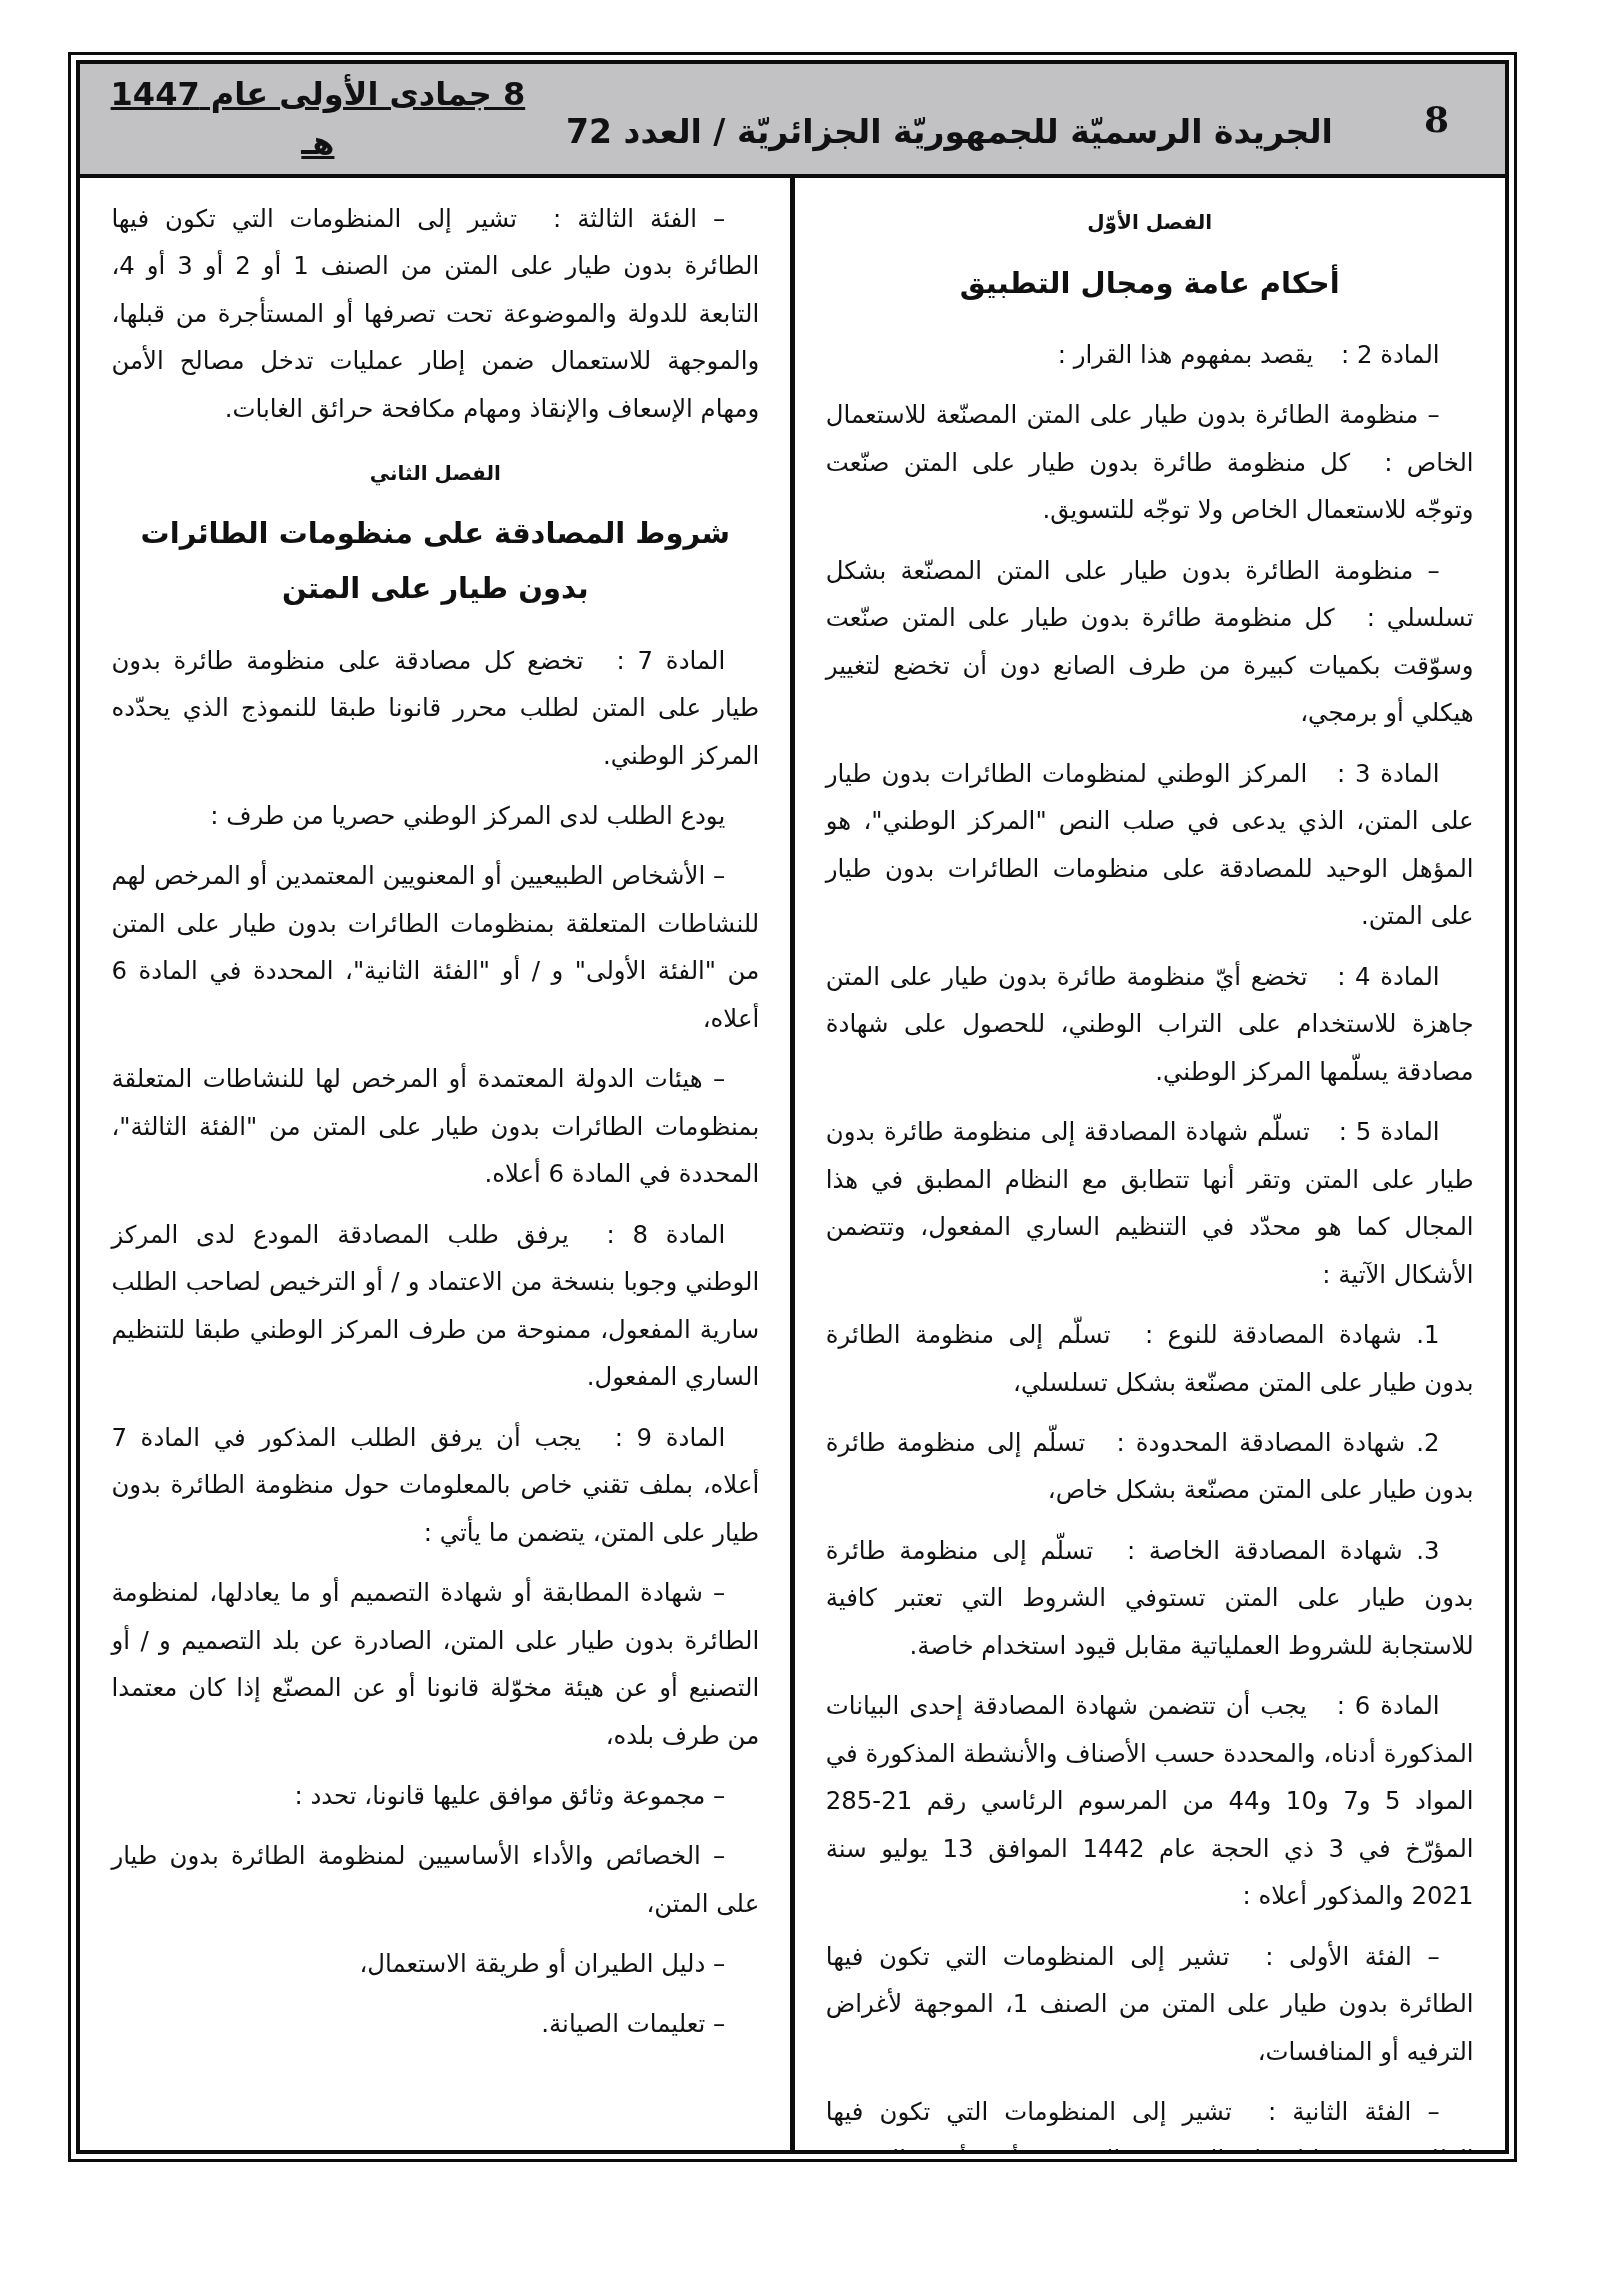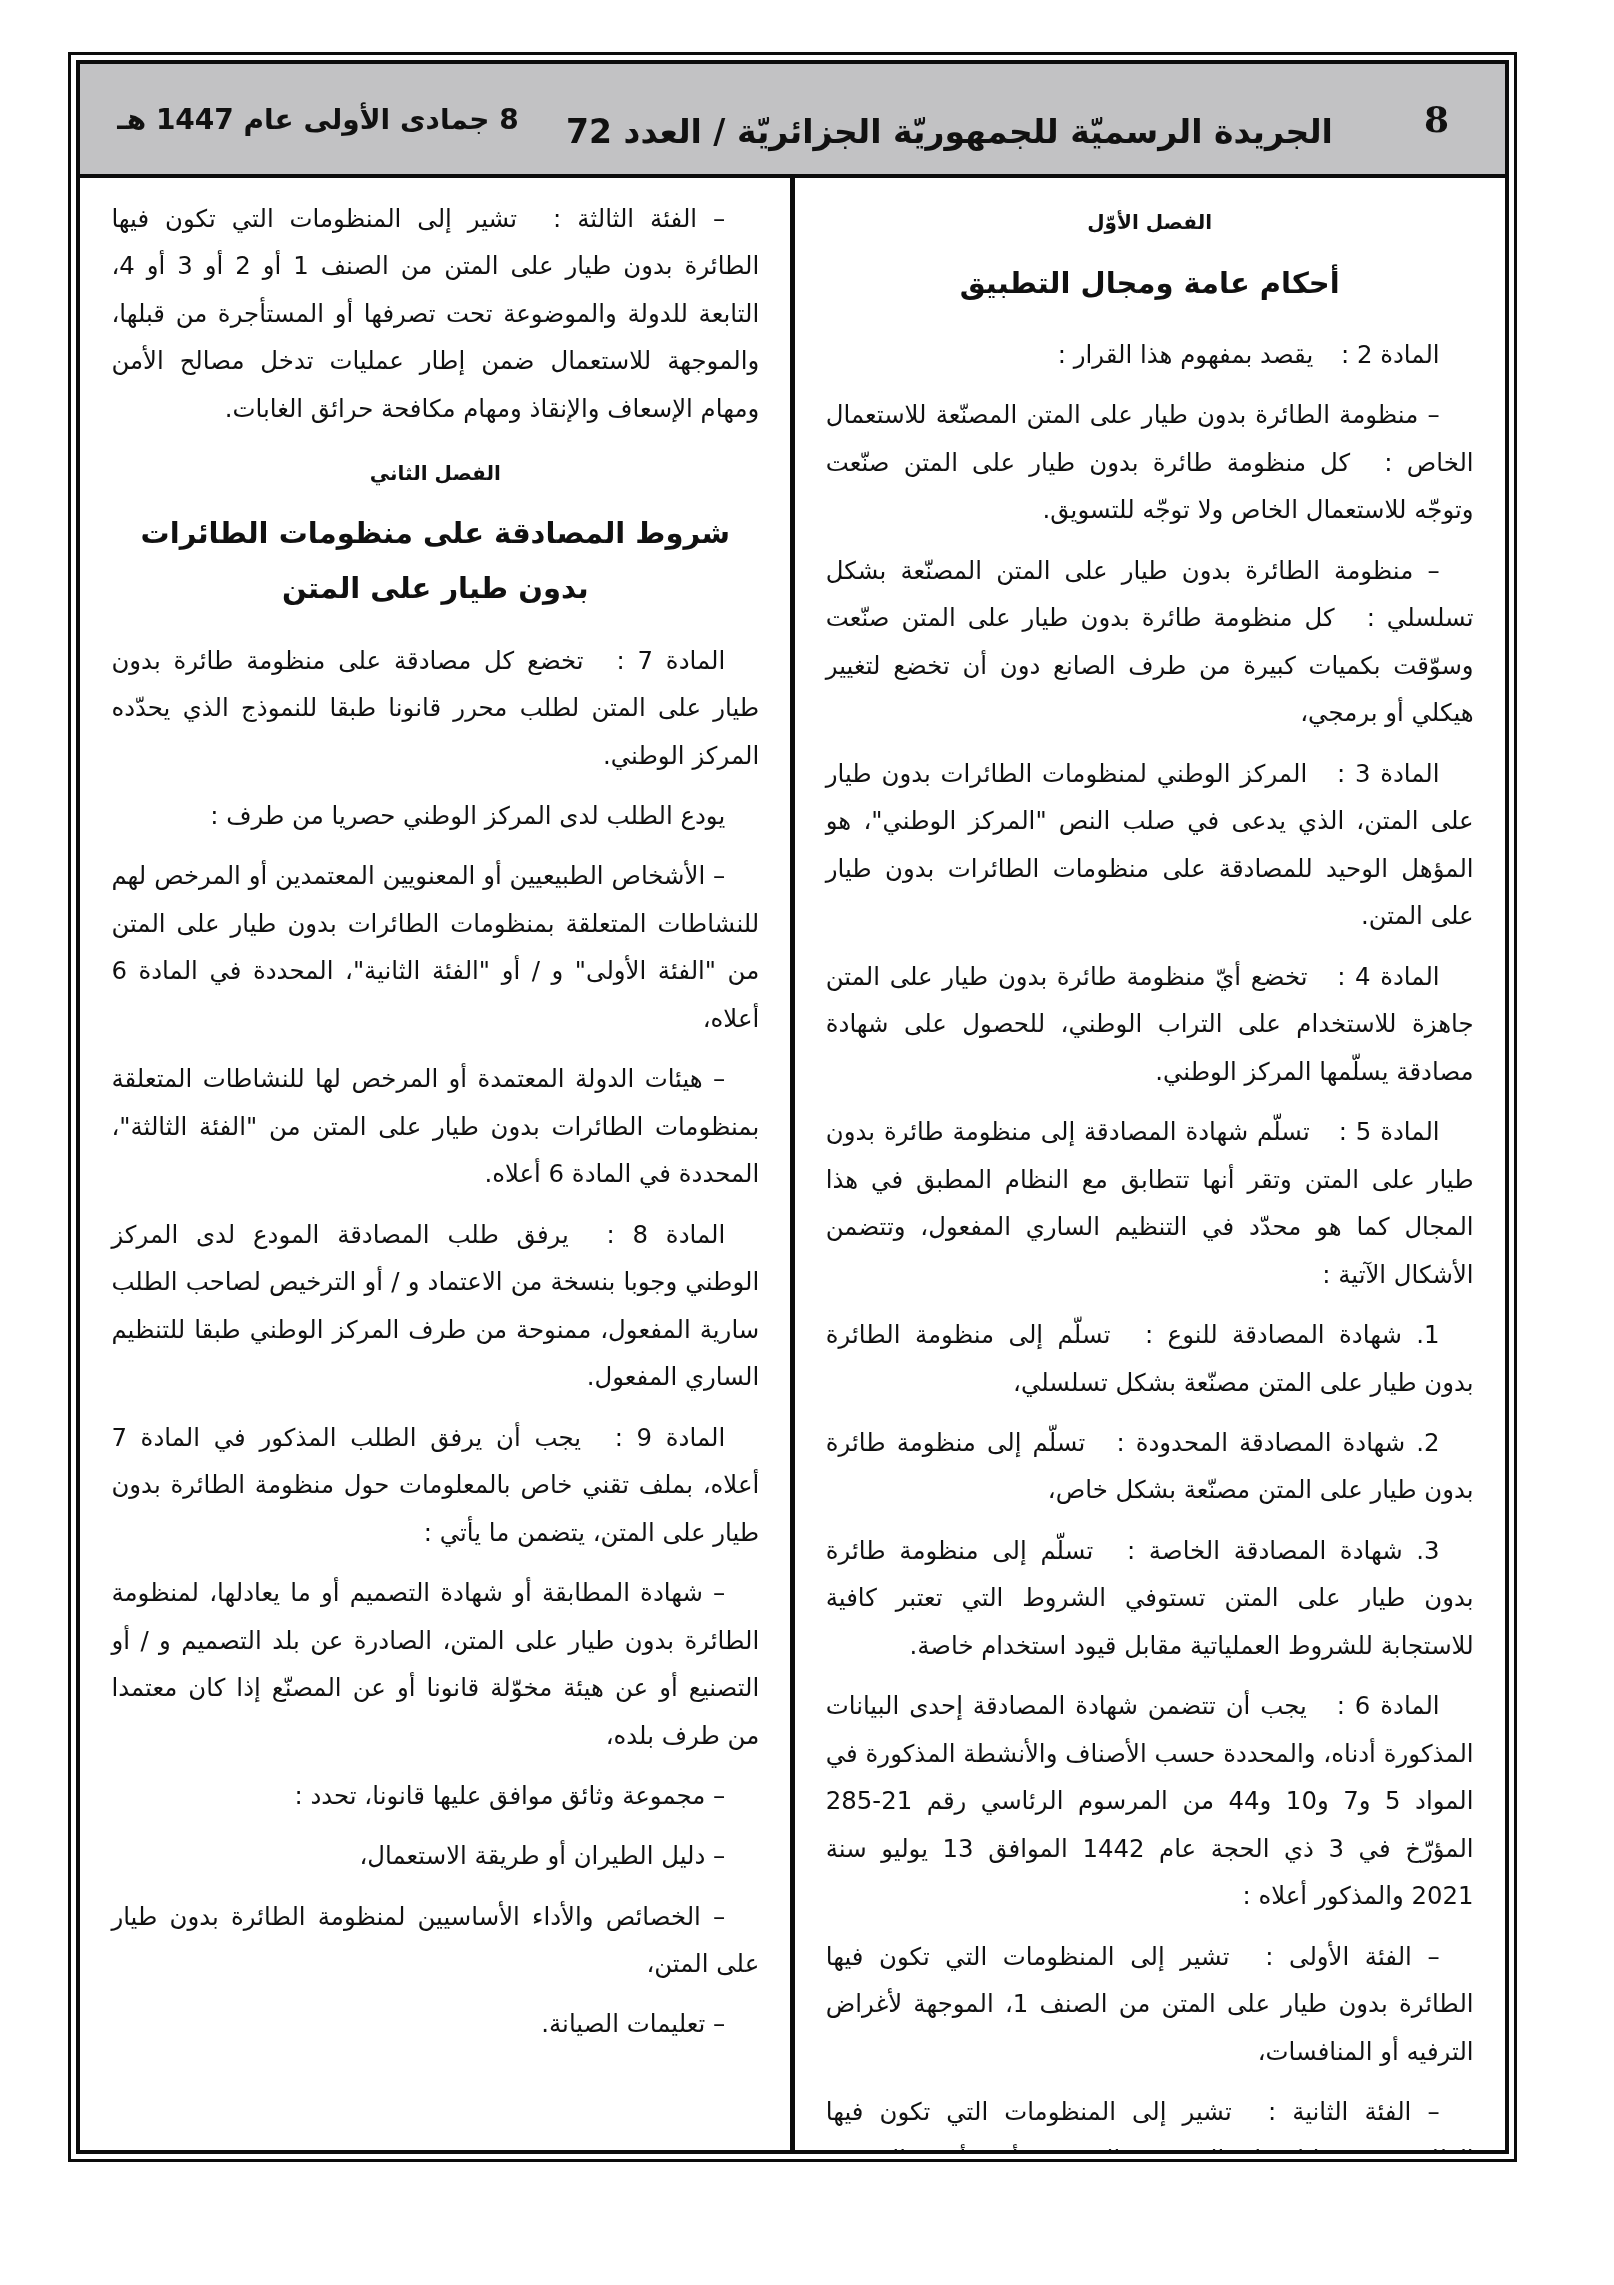--- a/index.html
+++ b/index.html
@@ -45,23 +45,24 @@
   .masthead-title{
     flex:1;
     text-align:center;
     font-size:33px;font-weight:700;
     letter-spacing:0;
     margin-top:24px;
   }
   .masthead-dates{
     flex:none;width:425px;
     text-align:center;
-    font-size:28px;font-weight:700;
+    font-size:32px;font-weight:700;
     line-height:1.55;
     padding-left:25px;
+    text-decoration:underline;
   }
   .columns{
     flex:1;
     display:flex;
     overflow:hidden;
   }
   .column{
     flex:1;
     box-sizing:border-box;
     padding:3.6px 31px 9px 31px;
@@ -163,23 +164,23 @@
 
           <p class="para"><b>المادة 8 :</b> <span>يرفق طلب المصادقة المودع لدى المركز الوطني وجوبا بنسخة من الاعتماد و / أو الترخيص لصاحب الطلب سارية المفعول، ممنوحة من طرف المركز الوطني طبقا للتنظيم الساري المفعول.</span></p>
 
           <p class="para"><b>المادة 9 :</b> <span>يجب أن يرفق الطلب المذكور في المادة 7 أعلاه، بملف تقني خاص بالمعلومات حول منظومة الطائرة بدون طيار على المتن، يتضمن ما يأتي :</span></p>
 
           <p class="para"><span>– شهادة المطابقة أو شهادة التصميم أو ما يعادلها، لمنظومة الطائرة بدون طيار على المتن، الصادرة عن بلد التصميم و / أو التصنيع أو عن هيئة مخوّلة قانونا أو عن المصنّع إذا كان معتمدا من طرف بلده،</span></p>
 
           <p class="para"><span>– مجموعة وثائق موافق عليها قانونا، تحدد :</span></p>
 
 
+          <p class="para"><span>– الخصائص والأداء الأساسيين لمنظومة الطائرة بدون طيار على المتن،</span></p>
+
           <p class="para"><span>– دليل الطيران أو طريقة الاستعمال،</span></p>
-
-          <p class="para"><span>– الخصائص والأداء الأساسيين لمنظومة الطائرة بدون طيار على المتن،</span></p>
 
           <p class="para"><span>– تعليمات الصيانة.</span></p>
         </section>
 
       </div>
     </div>
   </div>
 </div>
 
 

